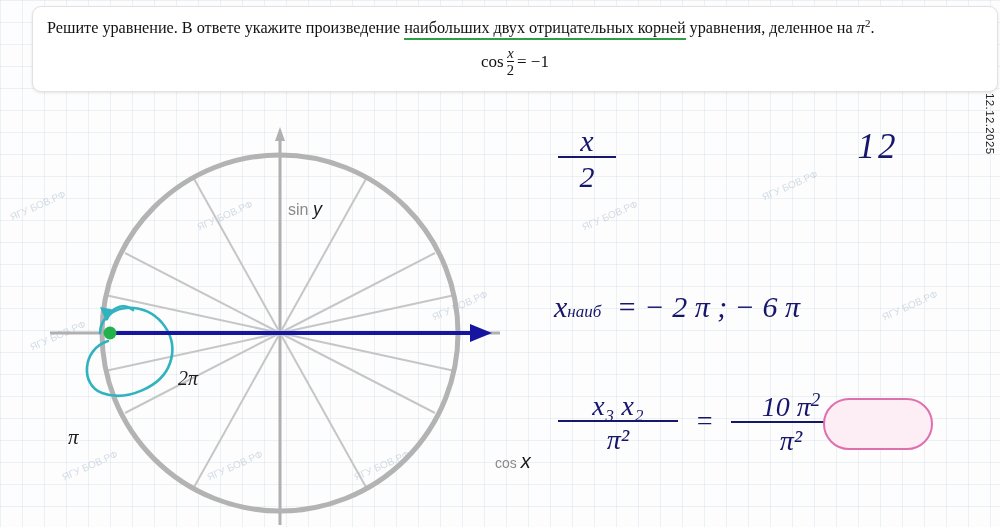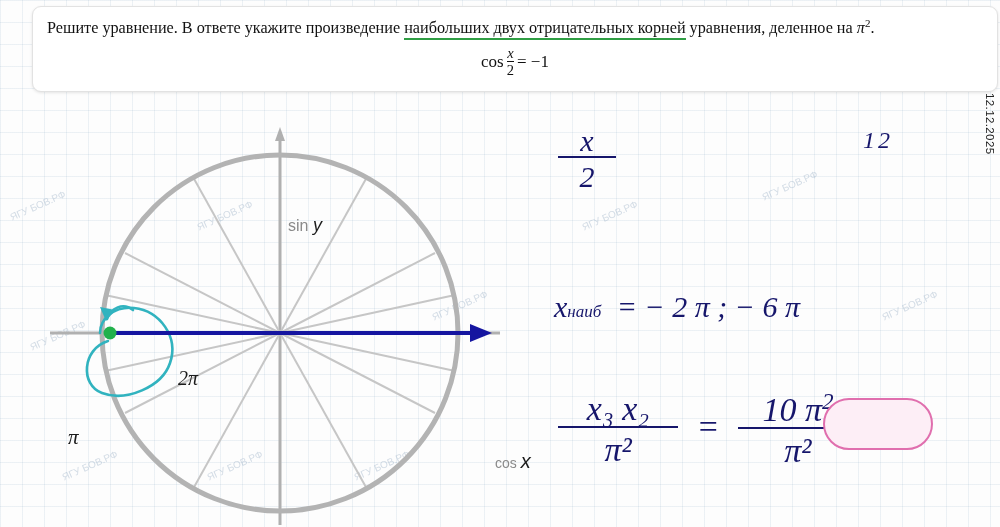--- a/index.html
+++ b/index.html
@@ -93,21 +93,21 @@
   #circle-area {
     position: absolute;
     left: 30px;
     top: 105px;
     width: 520px;
     height: 420px;
   }
   #axis-sin-label {
     position: absolute;
     left: 258px;
-    top: 110px;
+    top: 94px;
     font-family: "Liberation Sans", sans-serif;
     font-size: 16px;
     color: #8a8a8a;
   }
   #axis-cos-label {
     position: absolute;
     left: 465px;
     top: 345px;
     font-family: Liberation Sans, sans-serif;
     font-size: 14px;
@@ -162,21 +162,21 @@
     border-radius: 26px/26px;
     background: #fdeef6;
     box-sizing: border-box;
   }
   #answer-value {
     position: absolute;
     left: 0;
     top: 9px;
     width: 110px;
     text-align: center;
-    font-size: 24px;
+    font-size: 35px;
     font-style: italic;
     color: #16166b;
     letter-spacing: 3px;
   }
 </style>
 </head>
 <body>
 
 <div id="page">
 
@@ -262,21 +262,21 @@
         <span class="d">2</span>
       </span>
     </div>
 
 
     <div class="sol-line" style="left:14px; top:172px; font-size:30px;">
       <span>x</span><span style="font-size:17px;text-align:right;">наиб</span>
       <span style="margin-left:8px;">= − 2 π  ;   − 6 π</span>
     </div>
 
-    <div class="sol-line" style="left:18px; top:272px; font-size:34px;">
+    <div class="sol-line" style="left:18px; top:272px; font-size:28px;">
       <span class="sol-frac" style="width:120px;">
         <span class="n">x₃ x₂</span>
         <span class="d">π²</span>
       </span>
       <span style="margin:0 10px;">=</span>
       <span class="sol-frac" style="width:120px;">
         <span class="n"><span>10 π</span><span class="sup">2</span></span>
         <span class="d">π²</span>
       </span>
       <span style="margin-left:12px;">=</span>

